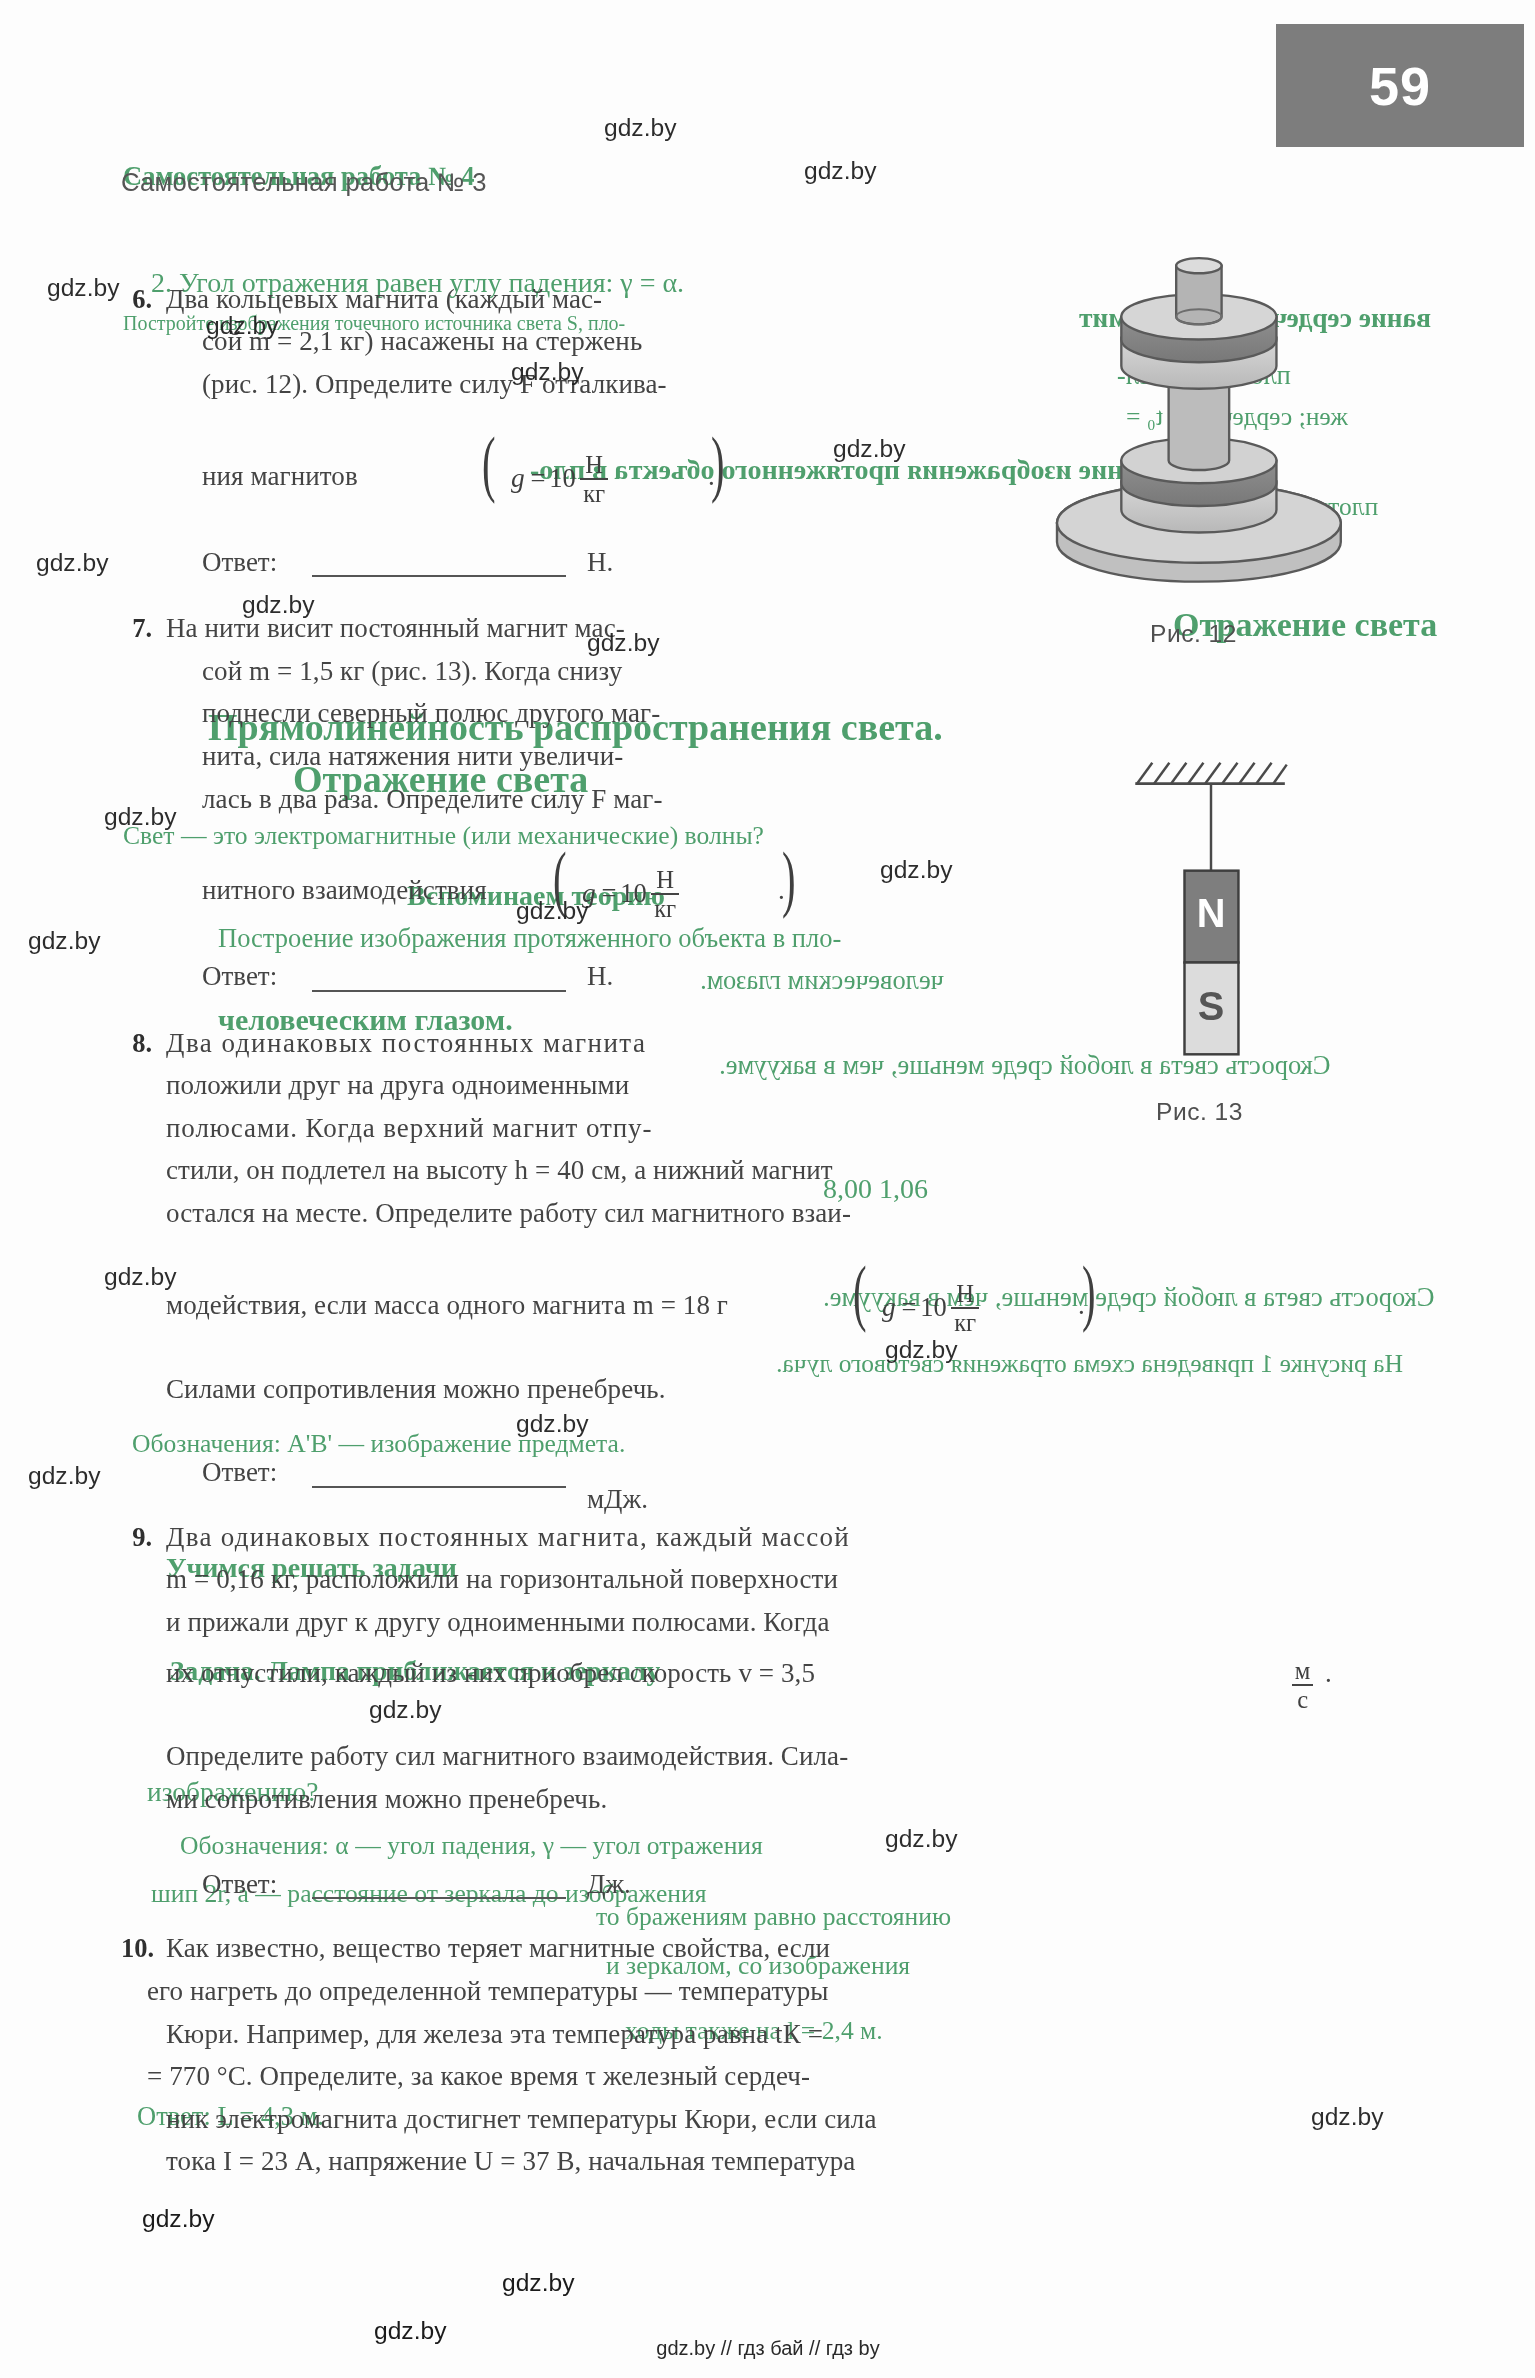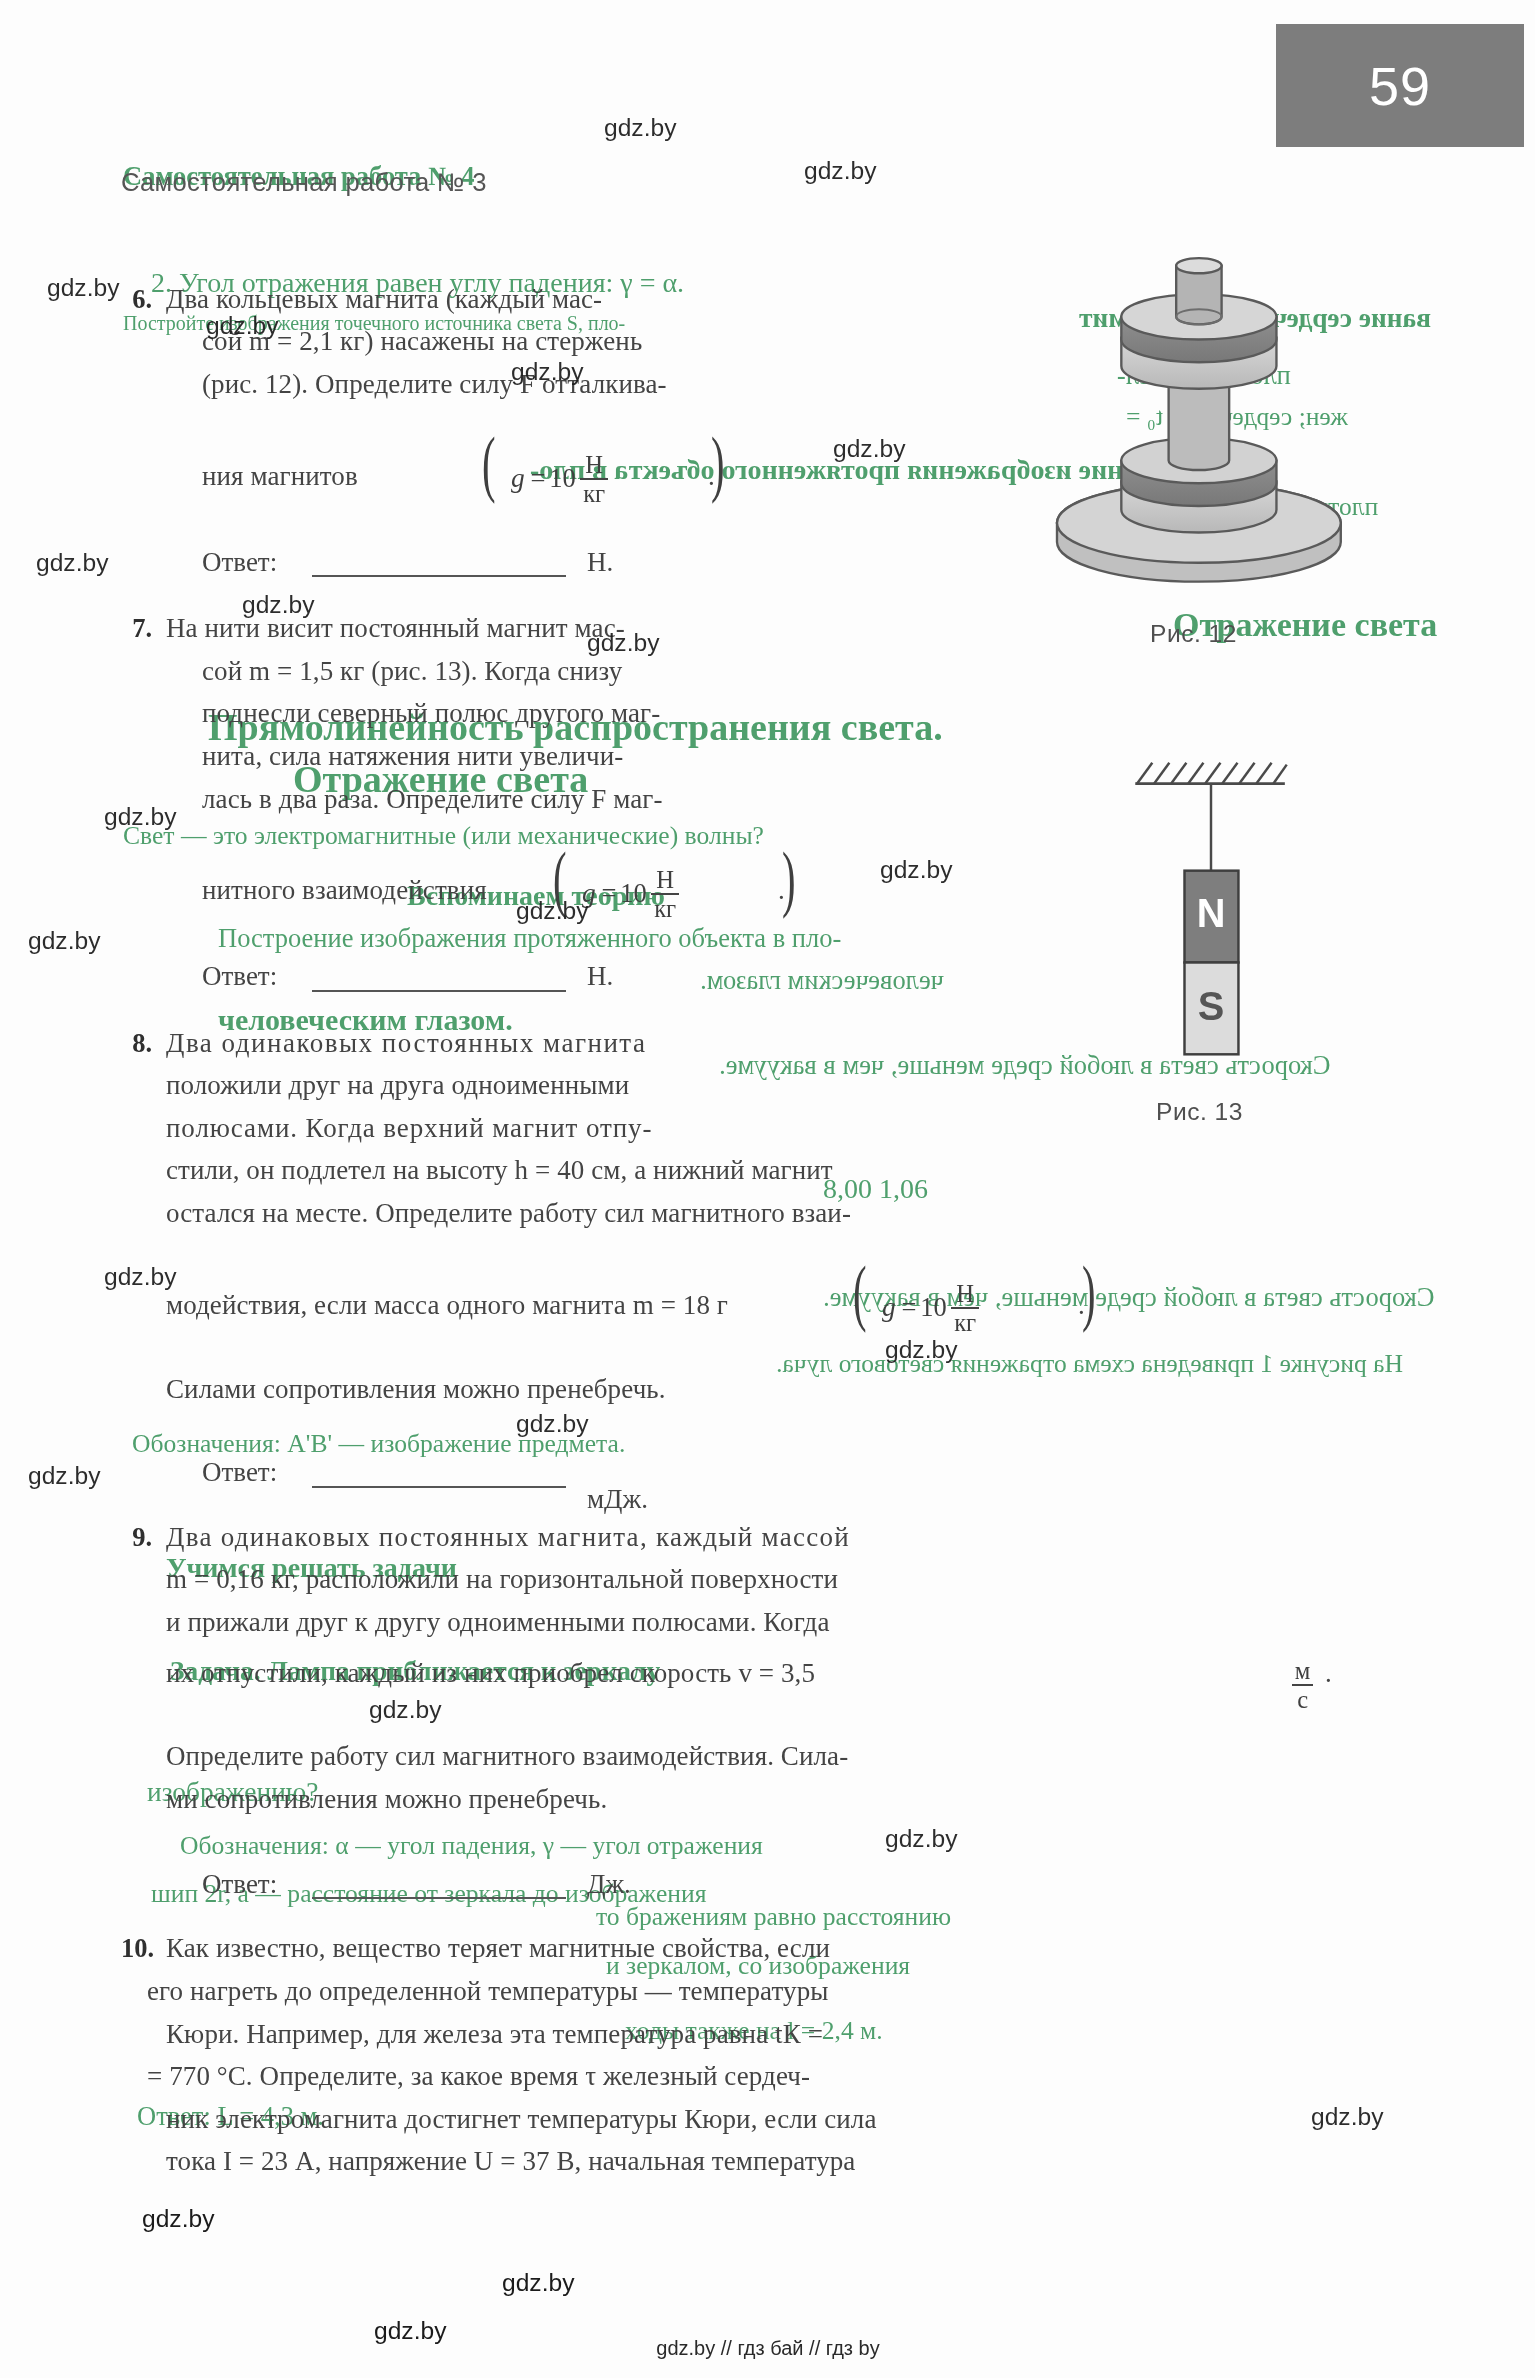--- a/index.html
+++ b/index.html
@@ -39,21 +39,21 @@
     width: 248px;
     height: 123px;
     background: #7d7d7d;
     display: flex;
     align-items: center;
     justify-content: center;
   }
   .pagenum-box .num {
     font-family: "Liberation Sans", sans-serif;
     font-size: 54px;
-    font-weight: 400;
+    font-weight: 700;
     color: #ffffff;
     letter-spacing: 0.9px;
   }
 
   
   .running-head {
     position: absolute;
     top: 168px;
     left: 121px;
     font-family: "Liberation Sans", sans-serif;

